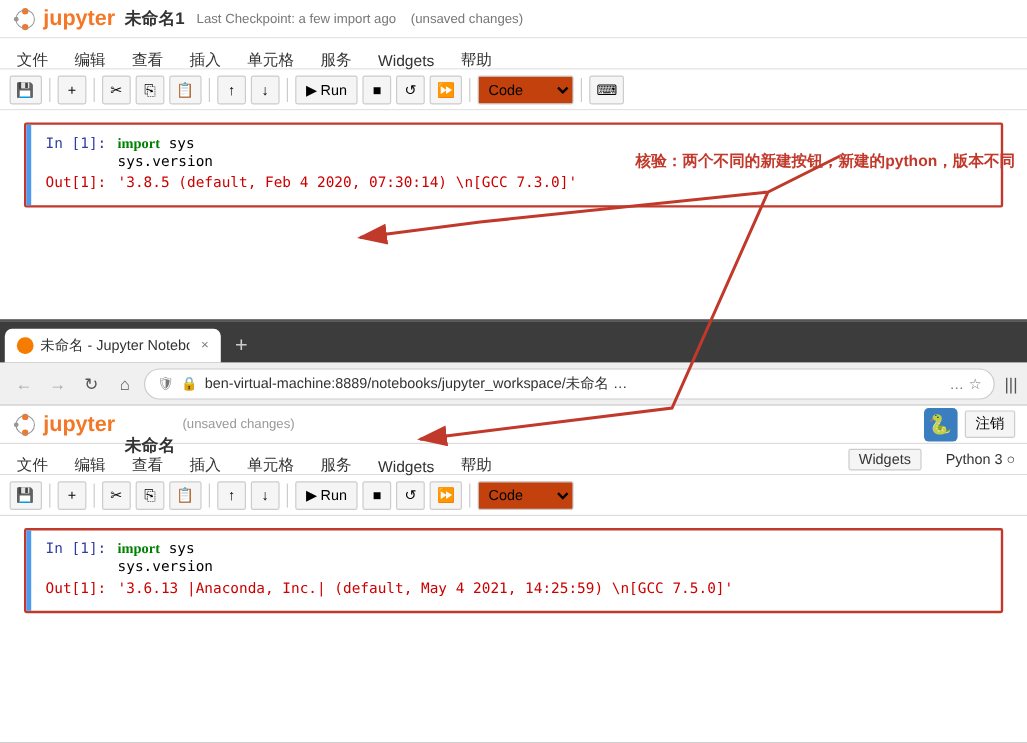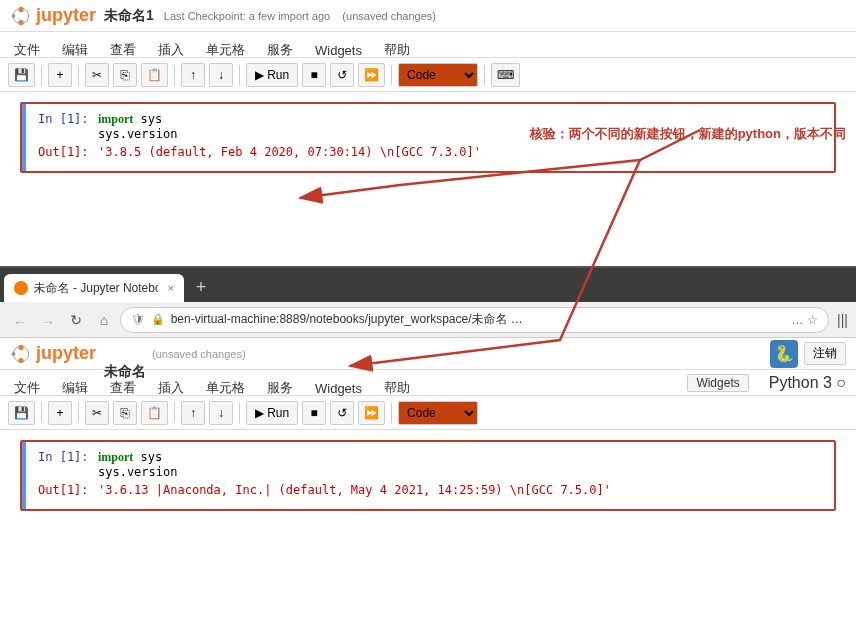--- a/index.html
+++ b/index.html
@@ -176,21 +176,21 @@
       background: #fff;
       border-bottom: 1px solid #ddd;
       height: 26px;
       gap: 14px;
     }
     .trusted-badge {
       margin-left: auto;
       border: 1px solid #ccc; background: #f5f5f5; padding: 1px 8px;
       font-size: 12px; border-radius: 2px; color: #333;
     }
-    .kernel-info { font-size: 16px; color: #333; margin-left: 6px; }
+    .kernel-info { font-size: 12px; color: #333; margin-left: 6px; }
 
     .toolbar2 {
       display: flex; align-items: center;
       padding: 3px 8px;
       background: #fff;
       border-bottom: 1px solid #ddd;
       height: 34px;
       gap: 4px;
     }
 

